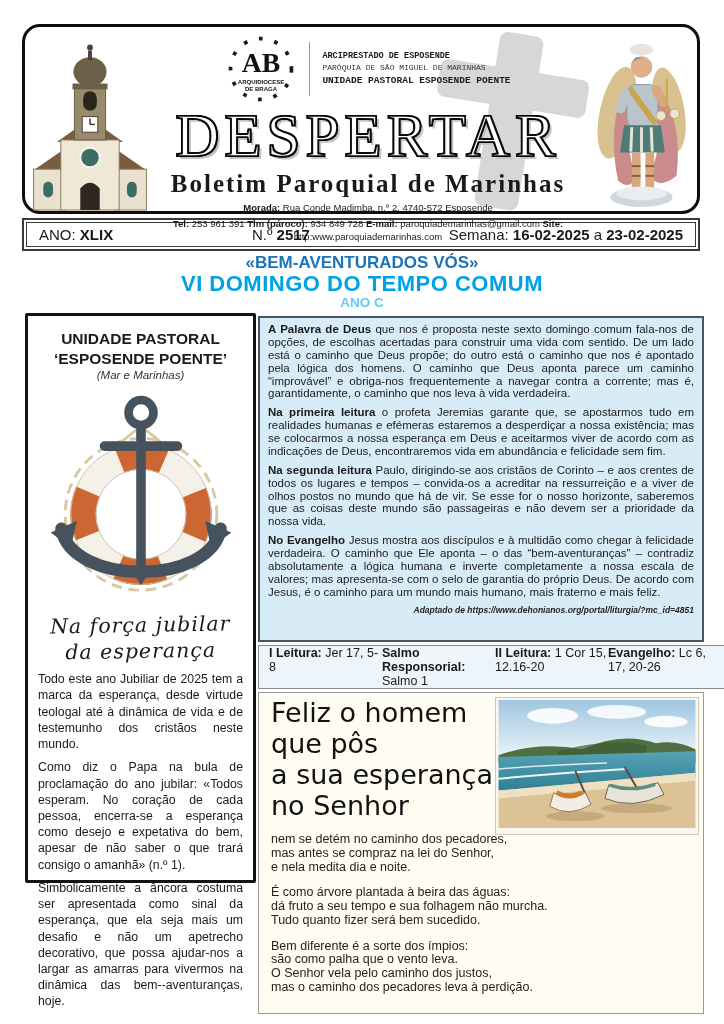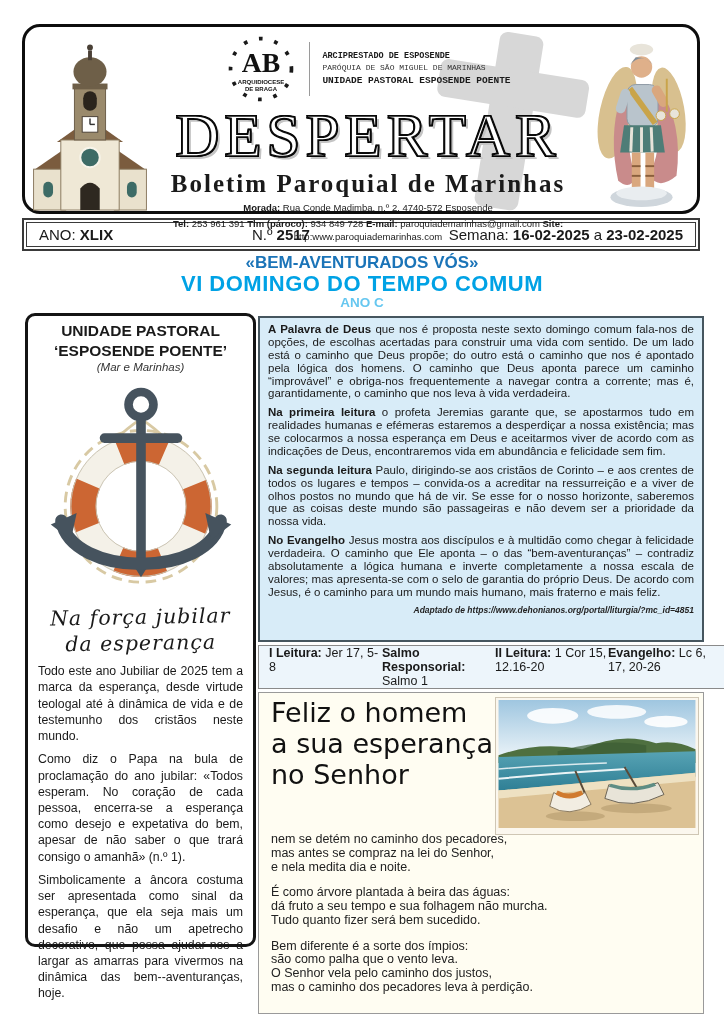--- a/index.html
+++ b/index.html
@@ -41,22 +41,22 @@
 
   
   .h-quote{position:absolute;left:0;top:253px;width:100%;text-align:center;
     font-size:17px;font-weight:bold;color:#1b74b8;}
   .h-sunday{position:absolute;left:0;top:271px;width:100%;text-align:center;
     font-size:22px;font-weight:bold;color:#00a2e5;letter-spacing:0.5px;}
   .h-year{position:absolute;left:0;top:295px;width:100%;text-align:center;
     font-size:13.5px;font-weight:bold;color:#66c7f0;}
 
   
-  .left-box{position:absolute;left:25px;top:313px;width:231px;height:634px;box-sizing:border-box;
-    border:3px solid #141414;border-radius:10px;padding:4px 10px;background:#fff;}
+  .left-box{position:absolute;left:25px;top:313px;width:231px;height:570px;box-sizing:border-box;
+    border:3px solid #141414;border-radius:2px;padding:12px 10px;background:#fff;}
   .lb-t1,.lb-t2{text-align:center;font-size:15.5px;font-weight:bold;}
   .lb-t1{margin-top:2px;}
   .lb-t2{margin-top:2px;}
   .lb-sub{text-align:center;font-size:11.5px;font-style:italic;color:#333;margin-top:1px;}
   .anchor-wrap{text-align:center;margin-top:4px;}
   .motto{font-family:"DejaVu Serif",serif;font-style:italic;text-align:center;
     font-size:20.5px;line-height:1.25;transform:rotate(-1deg);letter-spacing:1px;margin-top:0;}
   .lb-par{font-size:12.3px;text-align:justify;line-height:1.32;margin-top:7px;}
 
   
@@ -223,20 +223,21 @@
   <div class="readings-box">
     <span class="reading-item"><b>I Leitura:</b><span> Jer 17, 5-8</span></span>
     <span class="reading-item"><b>Salmo Responsorial:</b><span> Salmo 1</span></span>
     <span class="reading-item"><b>II Leitura:</b><span> 1 Cor 15, 12.16-20</span></span>
     <span class="reading-item"><b>Evangelho:</b><span> Lc 6, 17, 20-26</span></span>
   </div>
 
   <div class="psalm-box">
     <div class="psalm-title">
       <div>Feliz o homem</div>
+      <div>que pôs</div>
       <div>a sua esperança</div>
       <div>no Senhor</div>
     </div>
 
     <div class="beach">
       <svg width="198" height="128" viewBox="0 0 200 130">
         <defs>
           <linearGradient id="sky" x1="0" y1="0" x2="0" y2="1">
             <stop offset="0" stop-color="#9fc6e0"></stop>
               <stop offset="1" stop-color="#eaf3f8"></stop>

